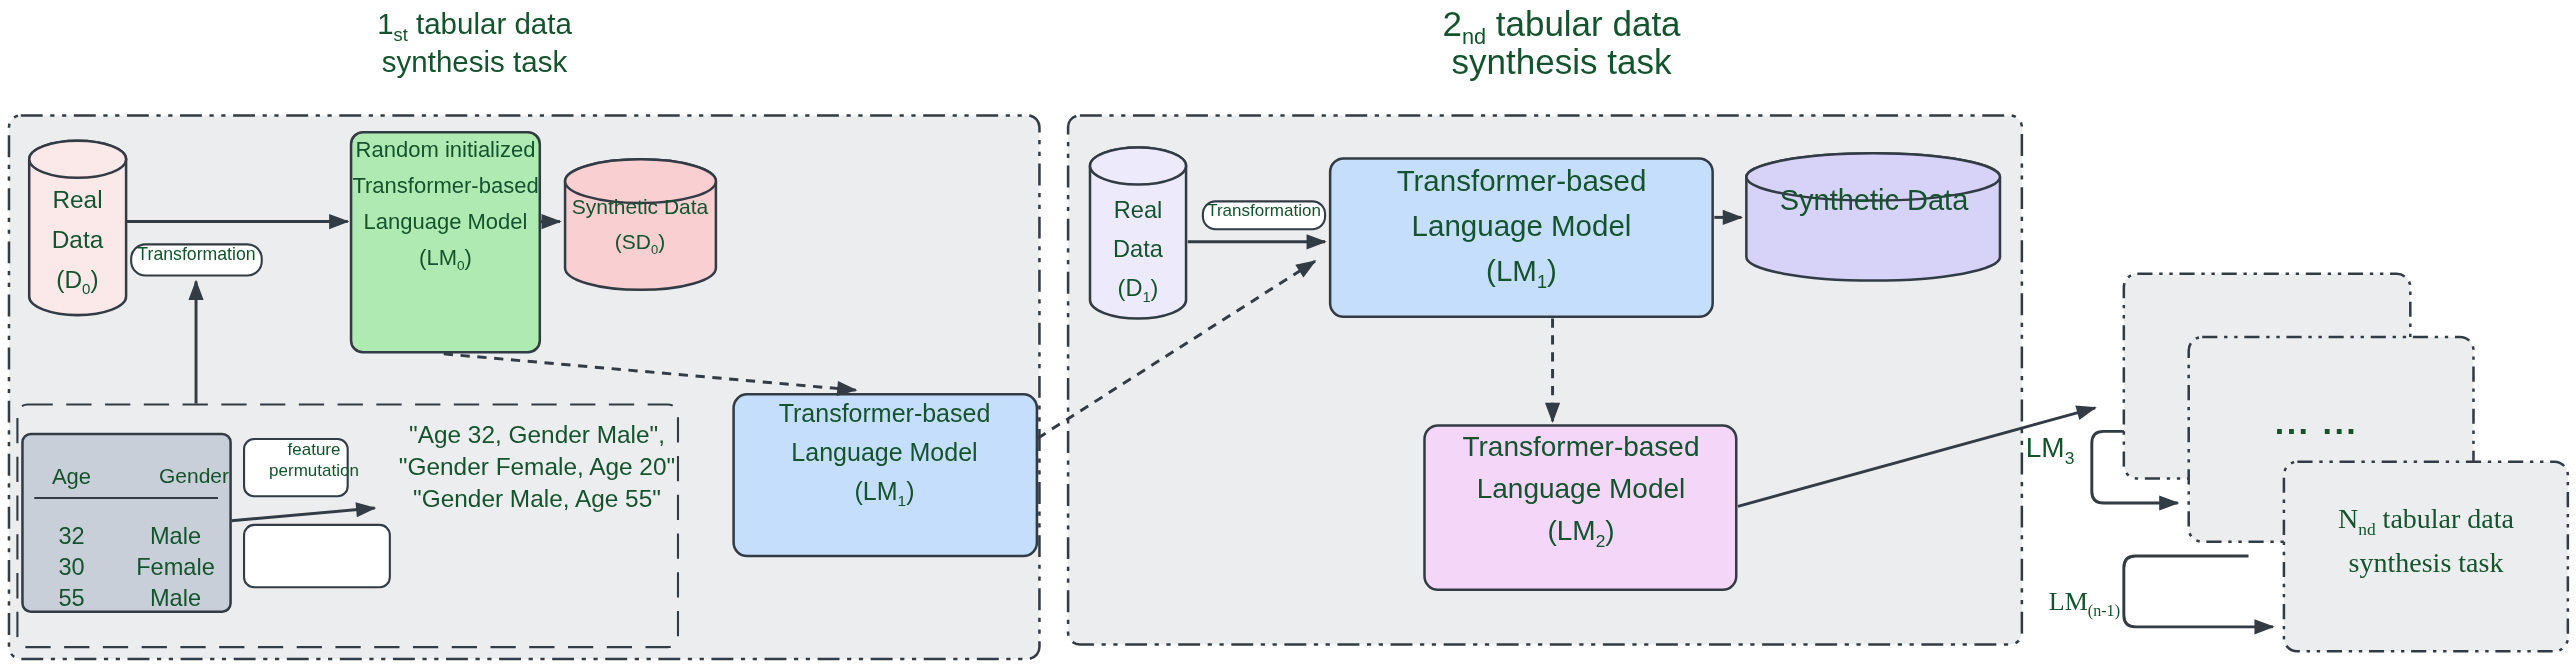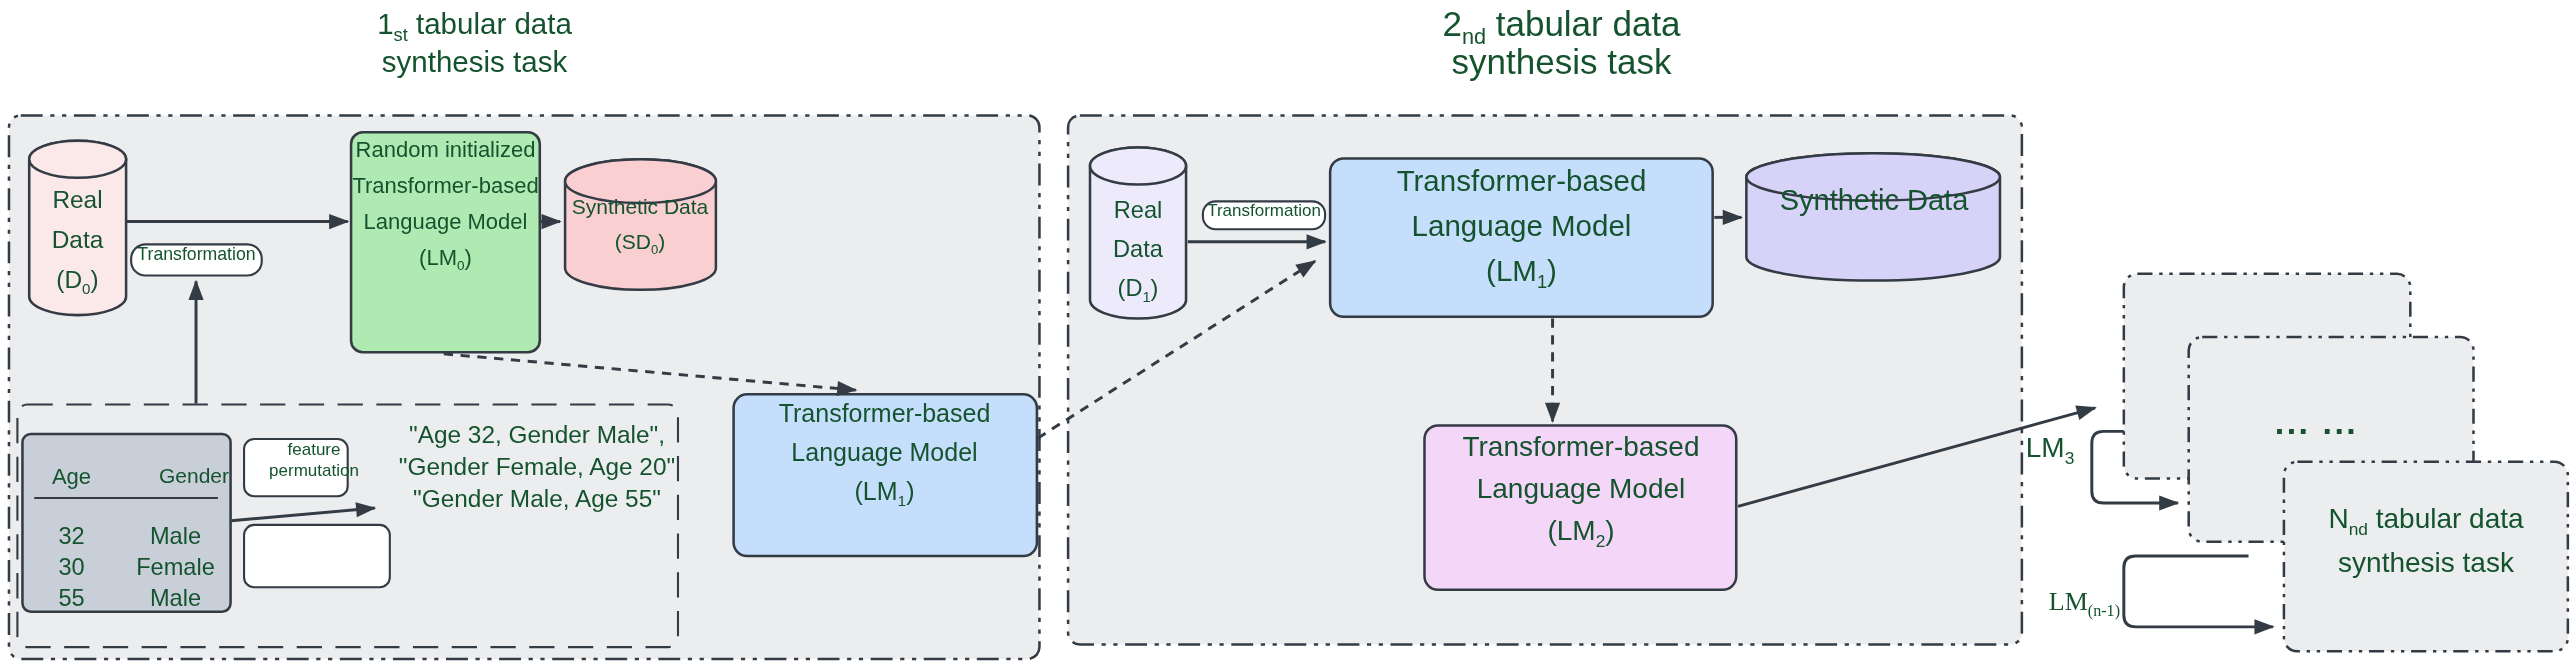--- a/index.html
+++ b/index.html
@@ -175,19 +175,19 @@
   <div class="lbl ctr" style="left:2232px;top:403px;width:169px;font-size:34px;font-weight:600;letter-spacing:2.5px;">... ...</div>
 
   <div class="lbl" style="left:2010px;top:432px;width:80px;font-size:28px;text-align:center;">
     <span>LM</span><sub>3</sub>
   </div>
 
   <div class="lbl" style="left:2015px;top:587px;width:105px;font-size:26px;text-align:right;font-family:Liberation Serif, serif;">
     <span>LM</span><sub>(n-1)</sub>
   </div>
 
-  <div class="lbl ctr" style="left:2284px;top:497px;width:284px;font-size:28px;line-height:44px;">
+  <div class="lbl ctr" style="left:2284px;top:497px;width:284px;font-size:28px;line-height:44px;font-family:Liberation Serif, serif;">
     <div><span>N</span><sub>nd</sub><span> tabular data</span></div>
     <div>synthesis task</div>
   </div>
 
 </div>
 
 
 </body></html>

